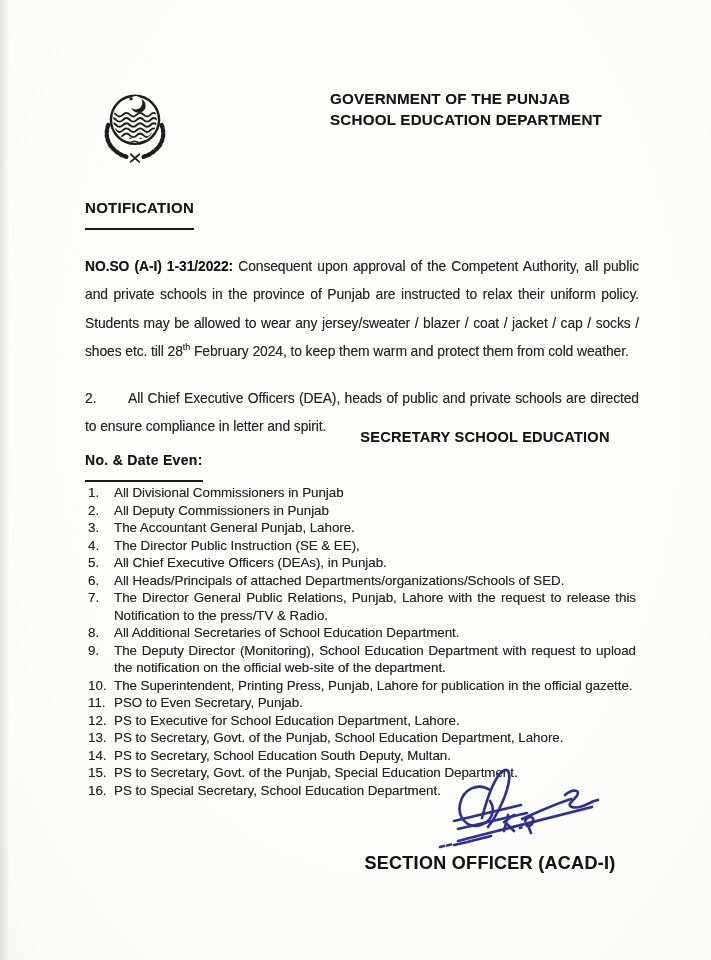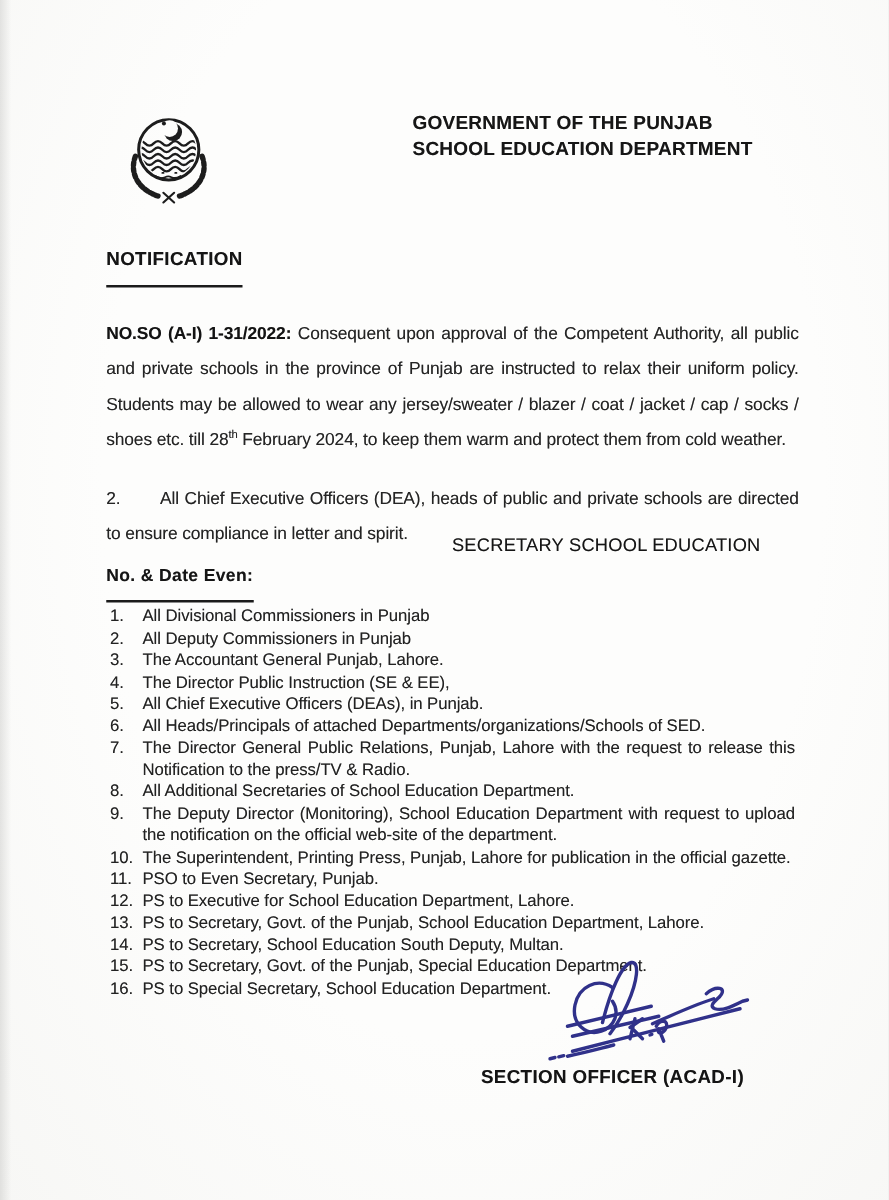--- a/index.html
+++ b/index.html
@@ -39,38 +39,38 @@
     position: absolute; left: 85px; width: 554px; margin: 0;
     font-size: 13.9px; line-height: 28.4px; text-align: justify;
     letter-spacing: -0.1px; color: #242424;
   }
   .para b { color: #131313; }
   .para1 { top: 236px; margin-top: 16px; }
   .para2 { top: 384px; }
   .para-num { display: inline-block; width: 43px; }
   .secretary {
     position: absolute; left: 330px; top: 429px; width: 310px; text-align: center;
-    font-weight: normal; font-size: 14.6px; color: #151515; letter-spacing: .2px;
+    font-weight: bold; font-size: 14.6px; color: #151515; letter-spacing: .2px;
   }
   .dist-heading { left: 85px; top: 452px; font-size: 14px; }
   .dist-list {
     position: absolute; left: 88px; top: 484px; width: 548px;
     margin: 0; padding: 0; list-style: none; counter-reset: dist;
     font-size: 13.4px; line-height: 17.5px; color: #222; text-align: justify;
     letter-spacing: -0.05px;
   }
   .dist-item { counter-increment: dist; position: relative; padding-left: 26px; }
   .dist-item::before {
     content: counter(dist) "."; position: absolute; left: 0; top: 0;
     text-align: left;
   }
   .signature { position: absolute; left: 424px; top: 760px; width: 182px; height: 94px; }
   .footer-title {
     position: absolute; left: 330px; top: 853px; width: 320px; text-align: center;
-    font-weight: bold; font-size: 15px; color: #141414; letter-spacing: .3px;
+    font-weight: bold; font-size: 18px; color: #141414; letter-spacing: .3px;
   }
 </style>
 </head>
 <body>
 
 <div class="page">
 
   <svg class="emblem" viewBox="0 0 100 100" aria-hidden="true">
     <defs>
       <clipPath id="wavclip">

